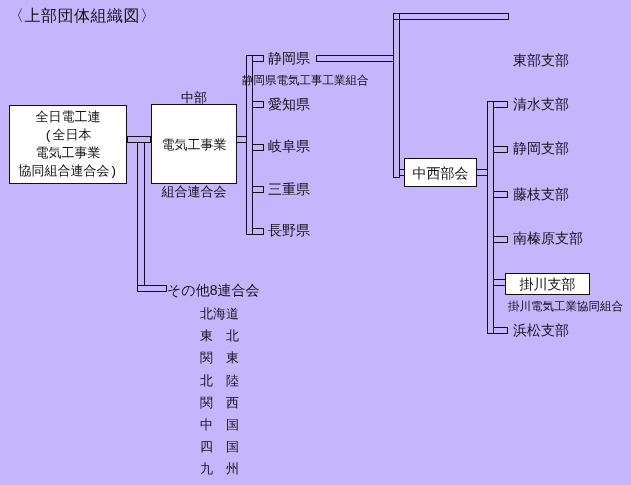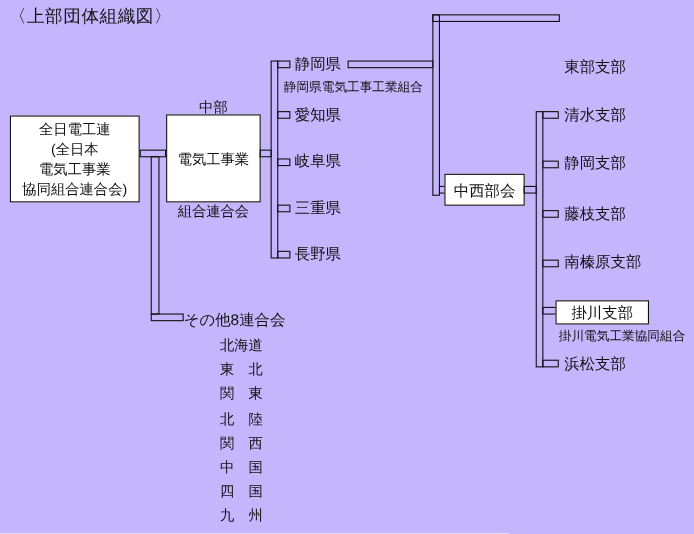--- a/index.html
+++ b/index.html
@@ -21,21 +21,21 @@
   .small{position:absolute;font-size:11.5px;line-height:14px;white-space:nowrap;}
   .list{position:absolute;font-size:13px;line-height:22.2px;white-space:nowrap;}
 </style>
 </head>
 <body>
 
 <div class="canvas">
 
   <div class="title" style="left:8px;top:6px;">〈上部団体組織図〉</div>
 
-  <div class="box" style="left:9px;top:105px;width:118px;height:79px;">
+  <div class="box" style="left:9px;top:105px;width:118px;height:79px;font-family:Liberation Mono, monospace;">
     <div class="ln">全日電工連</div>
     <div class="ln">(全日本</div>
     <div class="ln">電気工事業</div>
     <div class="ln">協同組合連合会)</div>
   </div>
 
   <div class="box box2" style="left:151px;top:104px;width:86px;height:80px;gap:28px;">
     <div class="ln">中部</div>
     <div class="ln">電気工事業</div>
     <div class="ln">組合連合会</div>
@@ -49,21 +49,21 @@
   <div class="conn" style="left:236px;top:136px;width:11px;height:7px;"></div>
 
   <div class="conn" style="left:246px;top:55px;width:7px;height:180px;"></div>
   <div class="conn" style="left:252px;top:55px;width:12px;height:7px;"></div>
   <div class="conn" style="left:252px;top:101px;width:12px;height:7px;"></div>
   <div class="conn" style="left:252px;top:144px;width:12px;height:7px;"></div>
   <div class="conn" style="left:252px;top:186px;width:12px;height:7px;"></div>
   <div class="conn" style="left:252px;top:228px;width:12px;height:7px;"></div>
 
   <div class="lbl" style="left:268px;top:50px;">静岡県</div>
-  <div class="small" style="left:258px;top:73px;font-family:Liberation Serif, serif;">静岡県電気工事工業組合</div>
+  <div class="small" style="left:242px;top:73px;font-family:Liberation Serif, serif;">静岡県電気工事工業組合</div>
   <div class="lbl" style="left:268px;top:96px;">愛知県</div>
   <div class="lbl" style="left:268px;top:138px;">岐阜県</div>
   <div class="lbl" style="left:268px;top:181px;">三重県</div>
   <div class="lbl" style="left:268px;top:222px;">長野県</div>
 
   <div class="conn" style="left:316px;top:55px;width:78px;height:7px;"></div>
   <div class="conn" style="left:393px;top:13px;width:7px;height:165px;"></div>
   <div class="conn" style="left:399px;top:169px;width:8px;height:7px;"></div>
 
   <div class="conn" style="left:393px;top:13px;width:116px;height:7px;"></div>

